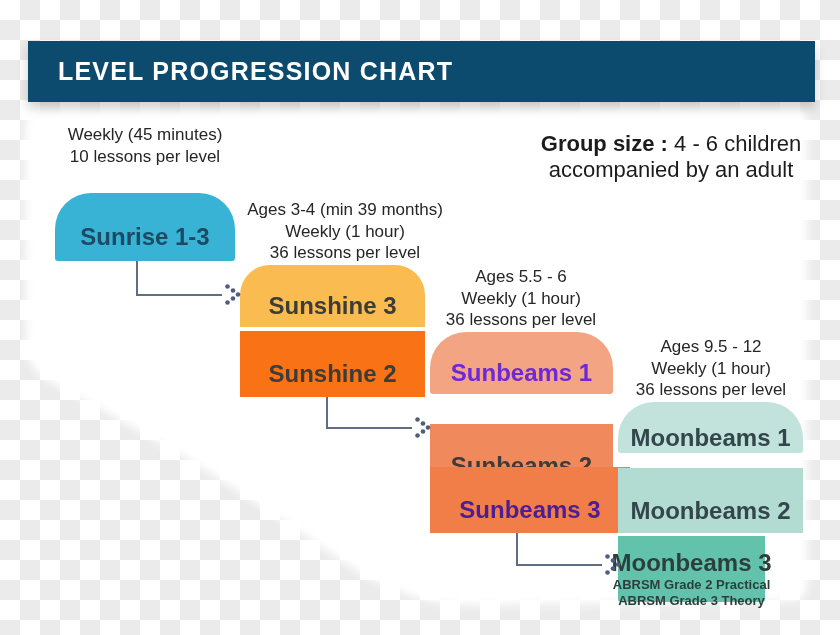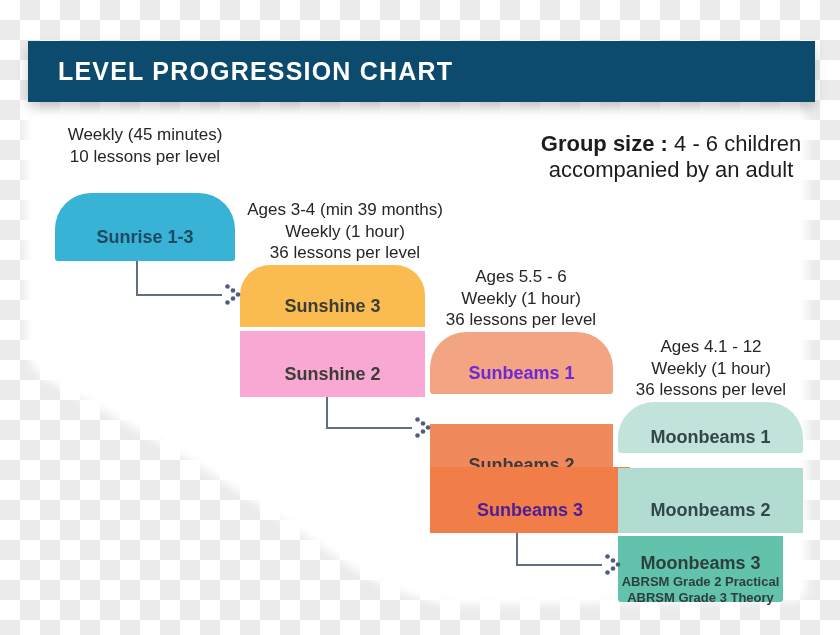--- a/index.html
+++ b/index.html
@@ -30,21 +30,21 @@
   }
   .gsize{
     position:absolute;left:540px;top:131px;width:262px;text-align:center;
     color:#1c1c1c;font-size:22px;line-height:26px;
   }
   .gsize .b{font-weight:bold;}
   .lvl{
     position:absolute;display:flex;flex-direction:column;
     align-items:center;justify-content:center;
   }
-  .lvl .box-label{font-weight:bold;font-size:18px;white-space:nowrap;margin-top:20px;}
+  .lvl .box-label{font-weight:bold;font-size:24px;white-space:nowrap;margin-top:20px;}
   .lvl .sub{font-weight:bold;font-size:13px;line-height:16px;white-space:nowrap;}
   .r-top-lg{border-radius:36px 36px 3px 3px;}
   .r-top-md{border-radius:30px 30px 0 0;}
   .r-flat{border-radius:0;}
   .r-bottom-sm{border-radius:0 0 3px 3px;}
   .elbow{
     position:absolute;border-left:2px solid #5f6e86;border-bottom:2px solid #5f6e86;
   }
   .chev{position:absolute;}
   .chev circle{fill:#4e5d7d;}
@@ -90,53 +90,53 @@
     <div>Ages 3-4 (min 39 months)</div>
     <div>Weekly (1 hour)</div>
     <div>36 lessons per level</div>
   </div>
   <div class="note" style="left:408px;top:266px;width:226px;">
     <div>Ages 5.5 - 6</div>
     <div>Weekly (1 hour)</div>
     <div>36 lessons per level</div>
   </div>
   <div class="note" style="left:598px;top:336px;width:226px;">
-    <div>Ages 4.1 - 12</div>
+    <div>Ages 9.5 - 12</div>
     <div>Weekly (1 hour)</div>
     <div>36 lessons per level</div>
   </div>
 
   <div class="lvl r-top-lg" style="left: 55px; top: 193px; width: 180px; height: 68px; background-color: rgb(56, 179, 214); color: rgb(29, 74, 99);">
     <span class="box-label">Sunrise 1-3</span>
   </div>
 
   <div class="lvl r-top-md" style="left: 240px; top: 265px; width: 185px; height: 62px; background-color: rgb(250, 188, 80); color: rgb(60, 61, 54);">
     <span class="box-label">Sunshine 3</span>
   </div>
-  <div class="lvl r-flat" style="left: 240px; top: 331px; width: 185px; height: 66px; background-color: #f9a8d4; color: rgb(60, 61, 54); align-items: center;">
+  <div class="lvl r-flat" style="left: 240px; top: 331px; width: 185px; height: 66px; background-color: #f97316; color: rgb(60, 61, 54); align-items: center;">
     <span class="box-label">Sunshine 2</span>
   </div>
 
   <div class="lvl r-top-lg" style="left: 430px; top: 332px; width: 183px; height: 62px; background-color: rgb(242, 164, 131); color: #6d28d9;">
     <span class="box-label">Sunbeams 1</span>
   </div>
   <div class="lvl r-flat" style="left: 430px; top: 424px; width: 183px; height: 63px; background-color: rgb(240, 137, 92); color: rgb(65, 57, 58);">
     <span class="box-label">Sunbeams 2</span>
   </div>
   <div class="lvl r-flat" style="left: 430px; top: 467px; width: 200px; height: 66px; background-color: rgb(241, 126, 72); color: #4c1d95;">
     <span class="box-label">Sunbeams 3</span>
   </div>
 
   <div class="lvl r-top-lg" style="left: 618px; top: 402px; width: 185px; height: 51px; background-color: rgb(194, 227, 219); color: rgb(51, 70, 75);">
     <span class="box-label">Moonbeams 1</span>
   </div>
   <div class="lvl r-flat" style="left: 618px; top: 468px; width: 185px; height: 65px; background-color: rgb(178, 220, 210); color: rgb(51, 70, 75);">
     <span class="box-label">Moonbeams 2</span>
   </div>
-  <div class="lvl r-bottom-sm" style="left: 618px; top: 536px; width: 165px; height: 66px; background-color: rgb(99, 194, 171); color: rgb(44, 63, 61);">
+  <div class="lvl r-bottom-sm" style="left: 618px; top: 536px; width: 147px; height: 66px; background-color: rgb(99, 194, 171); color: rgb(44, 63, 61);">
     <span class="box-label">Moonbeams 3</span>
     <span class="sub">ABRSM Grade 2 Practical</span>
     <span class="sub">ABRSM Grade 3 Theory</span>
   </div>
 
   <div class="elbow" style="left:136px;top:261px;width:84px;height:33px;"></div>
   <svg class="chev" style="left:224px;top:283px;" width="17" height="23" viewBox="0 0 17 23">
     <circle cx="3.5" cy="3.5" r="2.3"></circle>
       <circle cx="9" cy="7.5" r="2.3"></circle>
       <circle cx="14" cy="11.5" r="2.3"></circle>

